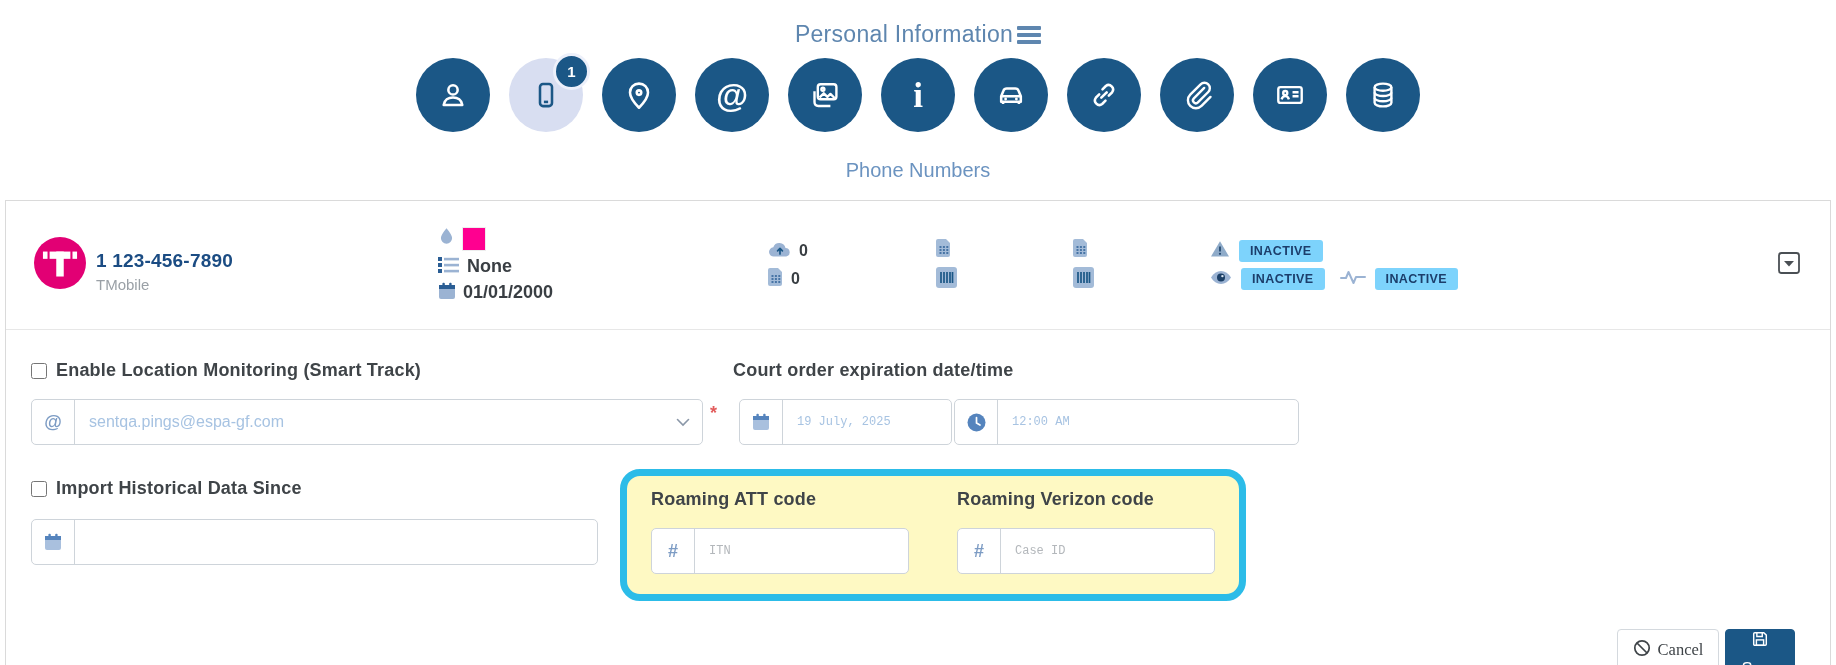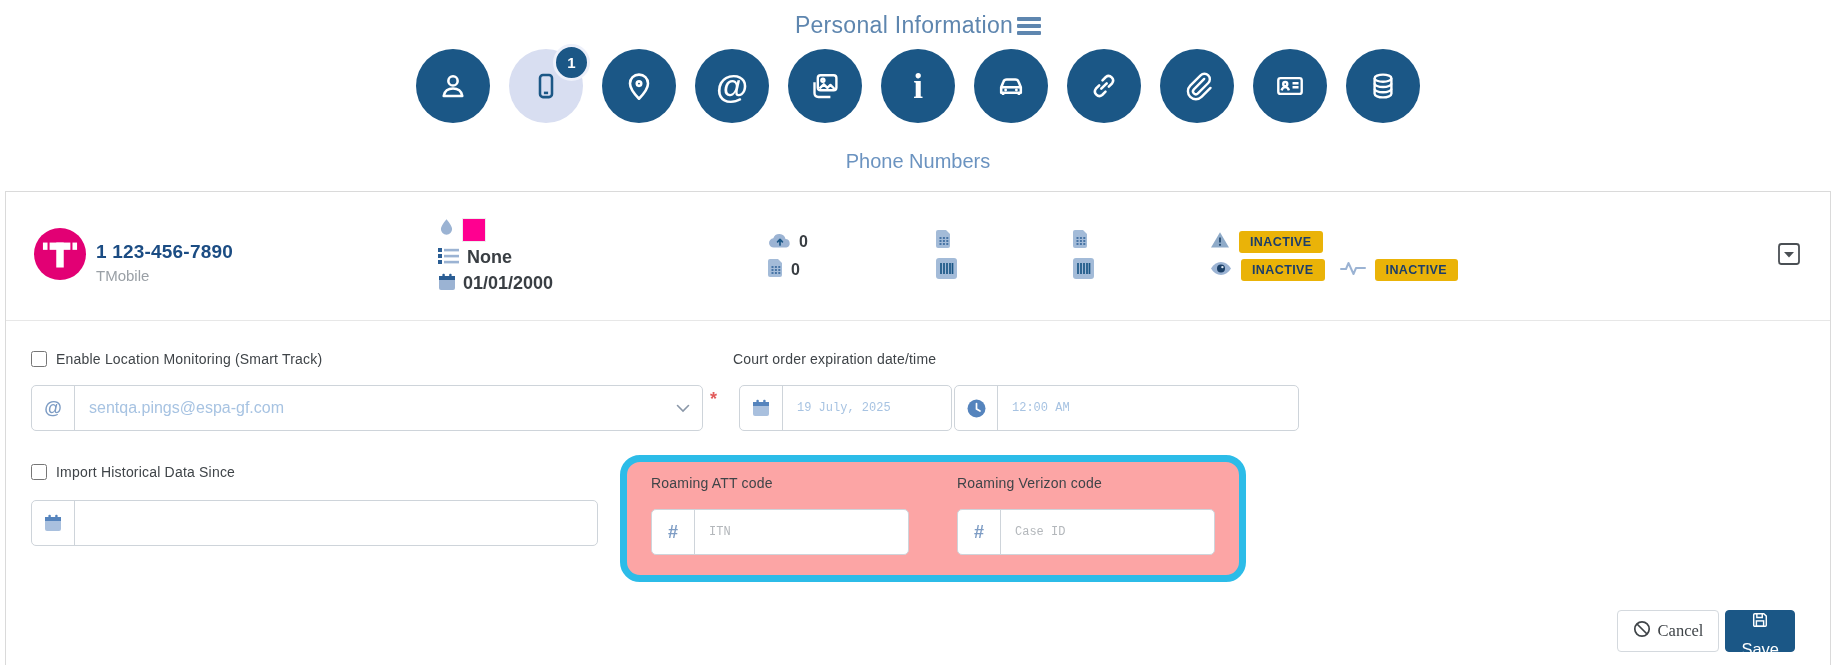--- a/index.html
+++ b/index.html
@@ -1,19 +1,19 @@
 <!DOCTYPE html>
 <html><head>
 <meta charset="utf-8">
 <style>
   html,body{margin:0;padding:0;background:#fff;}
   body{width:1836px;height:665px;font-family:"Liberation Sans",sans-serif;overflow:hidden;}
 
   
-  .title-row{display:flex;justify-content:center;align-items:center;gap:4px;padding-top:12px;}
+  .title-row{display:flex;justify-content:center;align-items:center;gap:4px;padding-top:21px;}
   .page-title{font-size:23px;color:#5e86af;letter-spacing:.3px;}
   .hamburger{display:inline-flex;flex-direction:column;gap:3px;cursor:pointer;}
   .hamburger span{width:24px;height:4px;background:#5e86af;border-radius:1px;}
 
   
   .tabs{display:flex;justify-content:center;gap:19px;margin-top:10px;}
   .tab{width:74px;height:74px;border-radius:50%;background:#1b5786;display:flex;align-items:center;justify-content:center;position:relative;cursor:pointer;flex:0 0 auto;}
   .tab.active{background:#d8def1;}
   .tab svg{display:block;}
   .glyph{color:#fff;font-weight:bold;line-height:1;}
@@ -32,29 +32,29 @@
   .hrow{display:flex;align-items:center;gap:7px;min-height:20px;}
   .htext{font-size:18px;font-weight:bold;color:#393e43;}
   .hnum{font-size:16px;font-weight:bold;color:#393e43;}
   .col-status{width:330px;}
   .col-counts{width:168px;}
   .col-sim{width:137px;}
   .pink-square{width:22px;height:22px;background:#ff0090;border:1px solid #ededed;}
 
   .badges-col{display:flex;flex-direction:column;gap:6px;flex:0 0 auto;}
   .badge-row{display:flex;align-items:center;gap:9px;}
-  .status-badge{background:#eab308;color:#1c3e6b;font-size:12.5px;font-weight:bold;letter-spacing:.4px;padding:4px 11px;border-radius:3px;}
+  .status-badge{background:#7dd3fc;color:#1c3e6b;font-size:12.5px;font-weight:bold;letter-spacing:.4px;padding:4px 11px;border-radius:3px;}
 
   .header-spacer{flex:1;}
   .collapse-btn{width:26px;height:26px;cursor:pointer;display:flex;align-items:center;justify-content:center;}
 
   
   .card-body{padding:30px 25px 24px;}
   .frow{display:flex;align-items:flex-start;}
-  .label{font-size:14px;font-weight:normal;color:#3f4448;letter-spacing:.2px;}
+  .label{font-size:18px;font-weight:bold;color:#3f4448;letter-spacing:.2px;}
   .check-label{display:flex;align-items:center;gap:9px;}
   .check-label input{width:16px;height:16px;margin:0;accent-color:#fff;cursor:pointer;}
   .w-left{width:700px;flex:0 0 auto;}
 
   .input-group{display:flex;align-items:center;border:1px solid #ced4da;border-radius:5px;background:#fff;height:46px;box-sizing:border-box;}
   .ig-prefix{width:42px;flex:0 0 auto;display:flex;align-items:center;justify-content:center;align-self:stretch;border-right:1px solid #ced4da;}
   .ig-prefix .pfx-glyph{font-size:18px;font-weight:bold;color:#7d9cc4;}
   .input-group input{border:none;outline:none;flex:1;min-width:0;font-size:12px;padding:0 14px;font-family:Liberation Mono, monospace;background:transparent;}
   .ph-blue::placeholder{color:#a7c3e2;opacity:1;}
   .ph-gray::placeholder{color:#b3b7bb;opacity:1;}
@@ -64,21 +64,21 @@
   .row2{margin-top:18px;}
   .email-group{width:672px;flex:0 0 auto;}
   .req-star{color:#e25c5c;font-size:18px;font-weight:bold;margin:4px 8px 0 7px;}
   .date-group{width:213px;flex:0 0 auto;margin-left:14px;}
   .time-group{width:345px;flex:0 0 auto;margin-left:2px;}
 
   .row3{margin-top:33px;}
   .import-col{width:567px;flex:0 0 auto;}
   .import-col .input-group{margin-top:20px;}
 
-  .highlight-box{margin-left:22px;margin-top:-9px;border:7px solid #2cbce8;border-radius:20px;padding:13px 24px 20px;display:flex;gap:48px;background:#fca5a5;}
+  .highlight-box{margin-left:22px;margin-top:-9px;border:7px solid #2cbce8;border-radius:20px;padding:13px 24px 20px;display:flex;gap:48px;background:#fef9c3;}
   .hl-field{display:flex;flex-direction:column;}
   .hl-field .input-group{margin-top:18px;width:258px;}
 
   .actions{display:flex;justify-content:flex-end;align-items:center;gap:6px;margin-top:28px;padding-right:10px;}
   .btn{display:inline-flex;align-items:center;gap:7px;height:42px;padding:0 15px;border-radius:4px;font-size:16.5px;cursor:pointer;box-sizing:border-box;font-family:"Liberation Sans",sans-serif;}
   .btn-cancel{background:#fff;border:1px solid #d4d9de;color:#3f4448;font-family:Liberation Serif, serif;}
   .btn-save{background:#1b5786;border:1px solid #1b5786;color:#fff;flex-direction:column;}
 </style>
 </head>
 <body>

